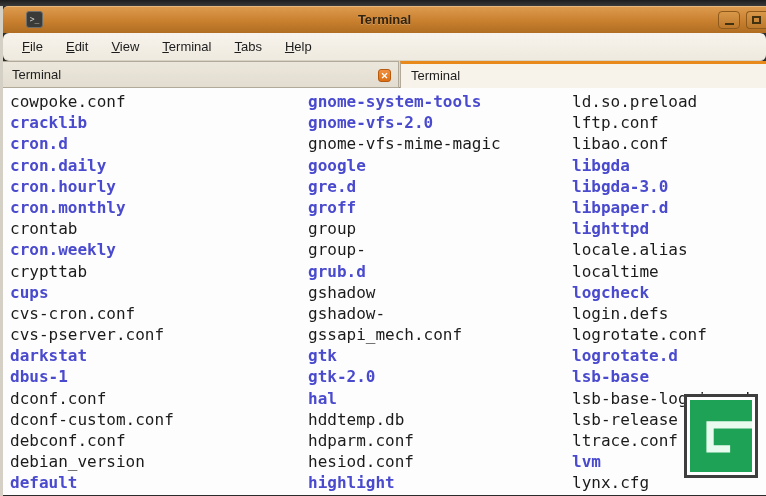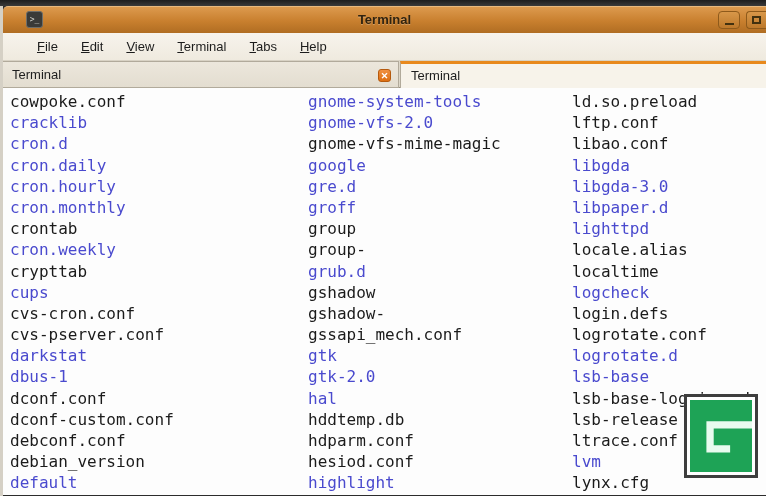--- a/index.html
+++ b/index.html
@@ -32,21 +32,21 @@
            background:linear-gradient(#d headers,#c07c2e);
            background:linear-gradient(#d89749,#bd792b);
            display:flex;align-items:center;justify-content:center;box-sizing:border-box;}
   .win-btn.cut{width:20px;border-right:none;border-top-right-radius:0;border-bottom-right-radius:0;}
   .glyph-min{width:9px;height:2px;background:#42engineering;background:#42310f;margin-top:7px;}
   .glyph-max{width:9px;height:8px;border:2px solid #42310f;box-sizing:border-box;background:transparent;}
 
   
   .menubar{height:28px;background:linear-gradient(#f7f3ec,#efeadf);
            border-bottom:1px solid #d8d2c4;display:flex;align-items:center;
-           padding-left:26px;box-sizing:border-box;}
+           padding-left:11px;box-sizing:border-box;border-radius:6px;}
   .menu-item{font-size:13px;color:#1c1c1c;padding:3px 8px;margin-right:7px;cursor:default;}
   .menu-item u{text-decoration:underline;}
 
   
   .tabbar{height:27px;position:relative;background:#ddd7c9;
           border-bottom:1px solid #989180;box-sizing:border-box;}
   .tab{position:absolute;top:0;height:27px;box-sizing:border-box;font-size:13px;color:#1e1e1e;}
   .tab-inactive{left:0;width:396px;background:linear-gradient(#ece7dc,#e3ddd0);
                 border:1px solid #b1aa9b;border-left:none;
                 line-height:25px;padding-left:9px;}
@@ -60,21 +60,21 @@
 
   
   .terminal{position:relative;height:407px;background:#fdfdfd;
             font-family:"DejaVu Sans Mono",monospace;font-size:16px;color:#1b1b1b;
             overflow:hidden;}
   .tcol{position:absolute;top:3px;white-space:pre;}
   .tcol-0{left:7px;}
   .tcol-1{left:305px;}
   .tcol-2{left:521px;margin-left:48px;}
   .file-entry{height:21.2px;line-height:21.2px;}
-  .file-entry.dir{color:#4a4ace;font-weight:normal;}
+  .file-entry.dir{color:#4a4ace;font-weight:bold;}
 
   
   .watermark{position:absolute;left:684px;top:394px;width:74px;height:84px;
              background:#fff;border:3px solid #3e3e3e;box-sizing:border-box;
              padding:3px;}
   .watermark-inner{width:100%;height:100%;background:#1ea356;}
   .watermark-inner svg{display:block;width:100%;height:100%;}
 </style>
 </head>
 <body>

